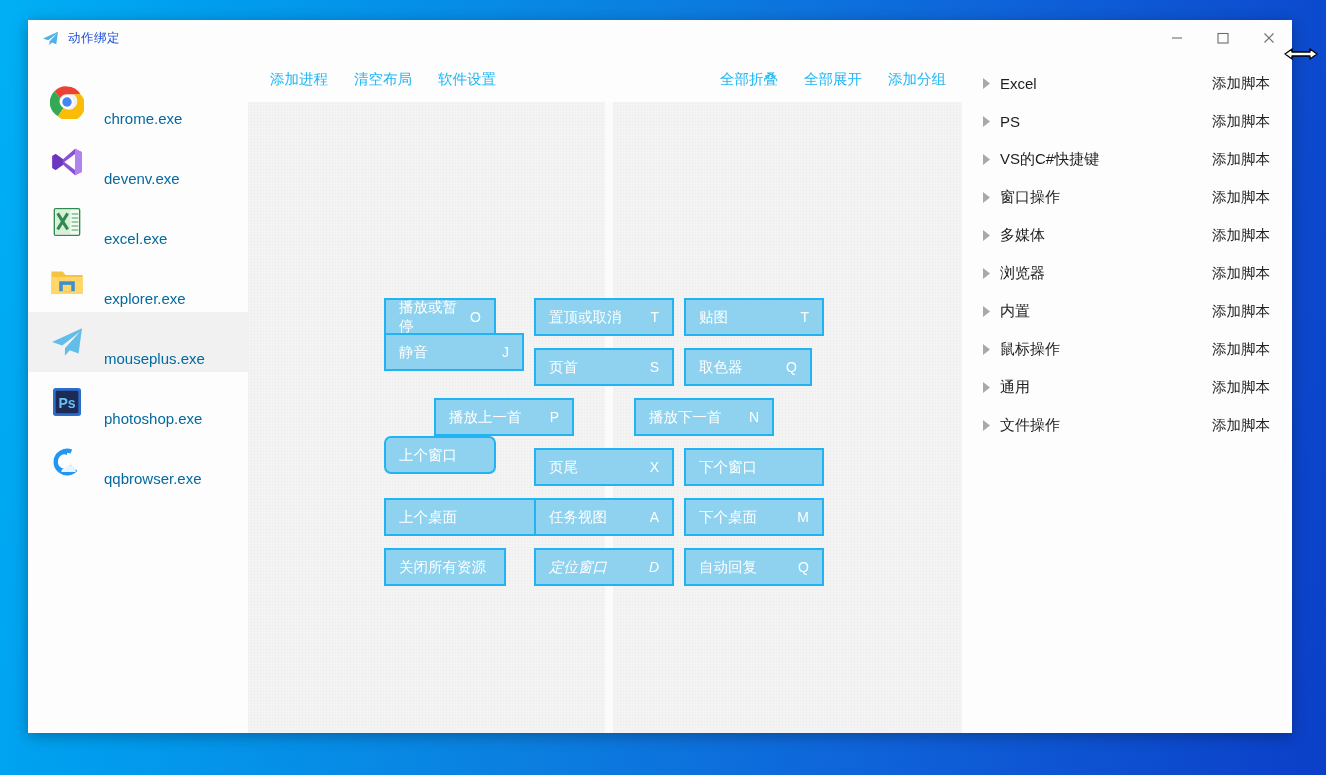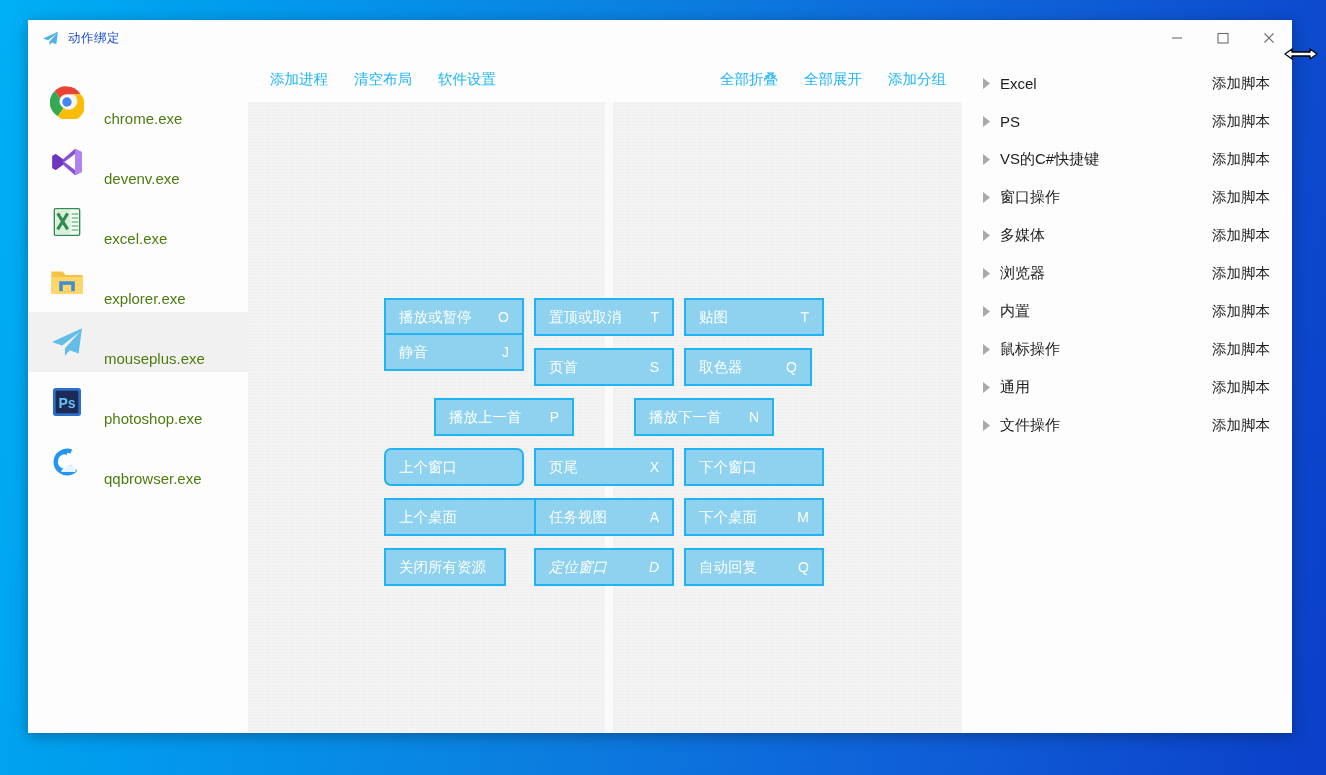--- a/index.html
+++ b/index.html
@@ -25,21 +25,21 @@
   .tb-btn{width:46px;height:36px;display:flex;align-items:center;justify-content:center;}
   .tb-btn svg{display:block;}
   
   .wbody{flex:1;display:flex;min-height:0;position:relative;}
   
   .sidebar{width:220px;flex:0 0 220px;background:#fdfdfd;padding-top:16px;}
   .proc-row{height:60px;display:flex;align-items:center;padding-left:20px;gap:18px;cursor:default;}
   .proc-row.sel{background:#f1f1f1;}
   .proc-ico{width:38px;height:38px;flex:0 0 38px;display:flex;align-items:center;justify-content:center;}
   .proc-ico svg{display:block;}
-  .proc-label{font-size:15px;color:#4d7c0f;margin-top:32px;}
+  .proc-label{font-size:15px;color:#0369a1;margin-top:32px;}
   
   .center{flex:1;display:flex;flex-direction:column;min-width:0;background:#fdfdfd;position:relative;}
   .toolbar{height:46px;flex:0 0 46px;display:flex;align-items:center;padding:0 0 0 22px;position:relative;}
   .tool-link{font-size:14.5px;color:#1fb6f5;margin-right:26px;cursor:pointer;white-space:nowrap;}
   .tool-right{position:absolute;right:16px;display:flex;}
   .tool-right .tool-link{margin-right:0;margin-left:26px;}
   .canvas-wrap{flex:1;position:relative;min-height:0;}
   .canvas{
     position:absolute;left:0;top:0;width:714px;height:647px;
     background:
@@ -197,21 +197,21 @@
           <span class="tool-link">全部折叠</span>
           <span class="tool-link">全部展开</span>
           <span class="tool-link">添加分组</span>
         </span>
       </div>
 
       <div class="canvas-wrap">
         <div class="canvas"></div>
         <div class="canvas-gap"></div>
         <div class="btn-layer" id="btn-layer">
-            <div class="kbtn" style="left: 136px; top: 196px; width: 140px;">
+            <div class="kbtn" style="left: 136px; top: 196px; width: 112px;">
               <span>播放或暂停</span>
               <span class="key">O</span>
             </div>
             <div class="kbtn" style="left: 286px; top: 196px; width: 140px;">
               <span>置顶或取消</span>
               <span class="key">T</span>
             </div>
             <div class="kbtn" style="left: 436px; top: 196px; width: 140px;">
               <span>贴图</span>
               <span class="key">T</span>
@@ -229,21 +229,21 @@
               <span class="key">Q</span>
             </div>
             <div class="kbtn" style="left: 186px; top: 296px; width: 140px;">
               <span>播放上一首</span>
               <span class="key">P</span>
             </div>
             <div class="kbtn" style="left: 386px; top: 296px; width: 140px;">
               <span>播放下一首</span>
               <span class="key">N</span>
             </div>
-            <div class="kbtn" style="left: 136px; top: 346px; width: 140px; border-radius: 7px;">
+            <div class="kbtn" style="left: 136px; top: 334px; width: 112px; border-radius: 7px;">
               <span>上个窗口</span>
               <span class="key"></span>
             </div>
             <div class="kbtn" style="left: 286px; top: 346px; width: 140px;">
               <span>页尾</span>
               <span class="key">X</span>
             </div>
             <div class="kbtn" style="left: 436px; top: 346px; width: 140px;">
               <span>下个窗口</span>
               <span class="key"></span>

